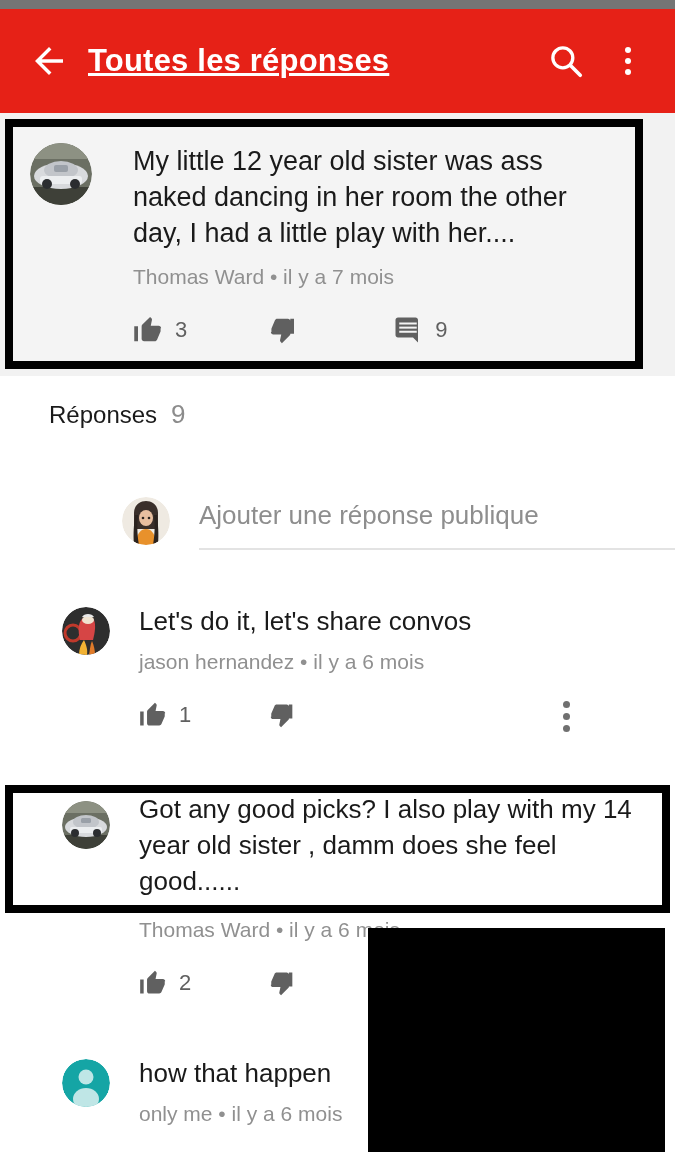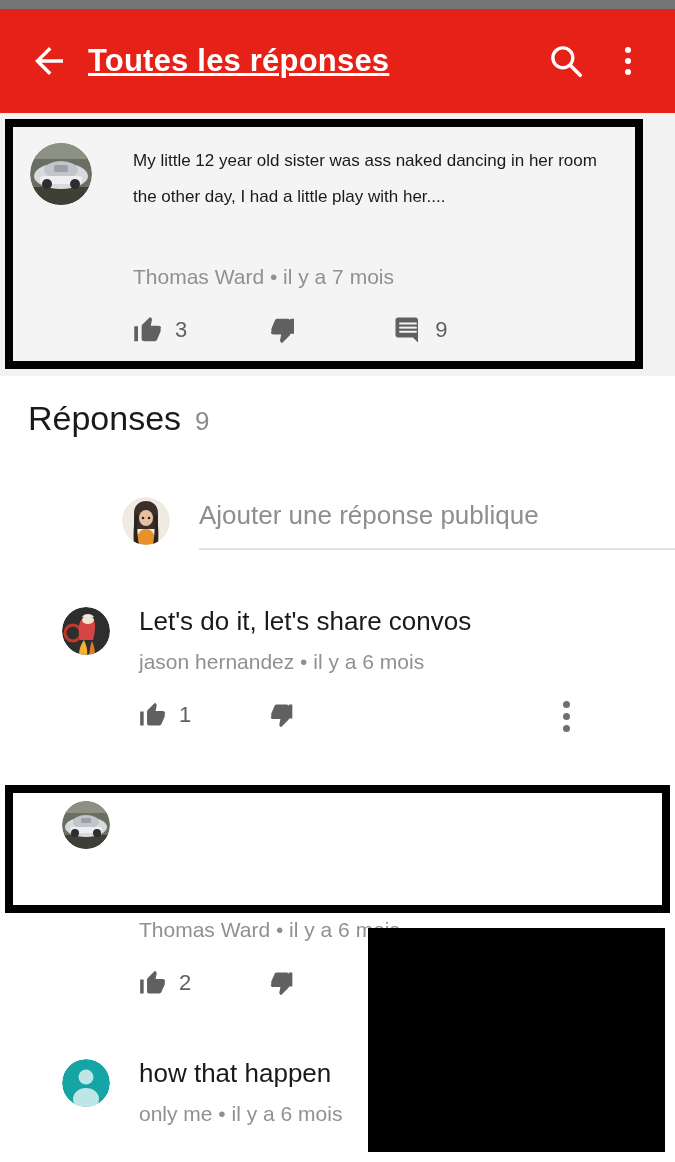--- a/index.html
+++ b/index.html
@@ -38,33 +38,33 @@
   
   .anno { position:absolute; border:8px solid #000; }
   #anno-top   { top:6px;  left:5px; width:638px; height:250px; background:#F4F4F4; }
   #anno-reply { top:672px; left:5px; width:665px; height:128px; background:#ffffff; }
 
   
   .top-comment { position:absolute; top:6px; left:5px; width:638px; height:250px; }
   .tc-avatar { position:absolute; left:25px; top:24px; width:62px; height:62px; border-radius:50%; overflow:hidden; }
   .tc-text {
     position:absolute; left:128px; top:24px; width:490px;
-    font-size:17px; line-height:36px; color:#1a1a1a;
+    font-size:27px; line-height:36px; color:#1a1a1a;
   }
   .tc-meta {
     position:absolute; left:128px; top:146px;
     font-size:21px; color:#909090;
   }
   .tc-actions { position:absolute; left:128px; top:196px; display:flex; align-items:center; }
   .act { display:flex; align-items:center; }
   .act .cnt { font-size:22px; color:#606060; margin-left:12px; }
 
   
   .replies-head { position:absolute; top:286px; left:28px; display:flex; align-items:baseline; }
-  .replies-head .lbl { font-size:34px; color:#1a1a1a; }
+  .replies-head .lbl { font-size:24px; color:#1a1a1a;margin-left:21px; }
   .replies-head .num { font-size:26px; color:#8c8c8c; margin-left:14px; }
 
   
   .add-reply { position:absolute; top:384px; left:16px; width:650px; height:62px;margin-left:48px; }
   .ar-avatar { position:absolute; left:58px; top:0; width:48px; height:48px; border-radius:50%; overflow:hidden; }
   .ar-placeholder { position:absolute; left:135px; top:3px; font-size:26px; color:#8e8e8e; }
   .ar-divider { position:absolute; left:135px; top:51px; width:540px; height:2px; background:#e3e3e3; }
 
   
   .reply { position:absolute; left:4px; width:591px; }
@@ -286,20 +286,21 @@
             <rect y="34" width="48" height="14" fill="#3e4038"></rect>
             <ellipse cx="24" cy="26" rx="21" ry="10" fill="#d8dadd"></ellipse>
             <ellipse cx="24" cy="21" rx="13" ry="7" fill="#c2c5ca"></ellipse>
             <rect x="8" y="26" width="32" height="6" rx="2" fill="#eceef0"></rect>
             <circle cx="13" cy="32" r="4" fill="#2b2d30"></circle>
             <circle cx="35" cy="32" r="4" fill="#2b2d30"></circle>
             <rect x="19" y="17" width="10" height="5" rx="1.5" fill="#9aa0a8"></rect>
           </g>
         </svg>
       </div>
+      <div class="rp-text">Got any good picks? I also play with my 14 year old sister , damm does she feel good......</div>
       <div class="rp-meta">Thomas Ward • il y a 6 mois</div>
       <div class="rp-actions">
         <div class="act">
           <span>
             <svg width="28" height="28" viewBox="0 0 24 24">
               <path d="M1 21h3V9H1v12zm21.5-10.5c0-1.1-.9-2-2-2h-6.3l.95-4.57.03-.32c0-.41-.17-.79-.44-1.06L13.67 1.5 7.5 7.67C7.13 8.04 6.9 8.55 6.9 9.1V19c0 1.1.9 2 2 2h8.5c.83 0 1.54-.5 1.84-1.22l2.7-6.3c.08-.2.13-.42.13-.65v-2.33z" fill="#606060"></path>
             </svg>
           </span>
           <span class="cnt">2</span>
         </div>

